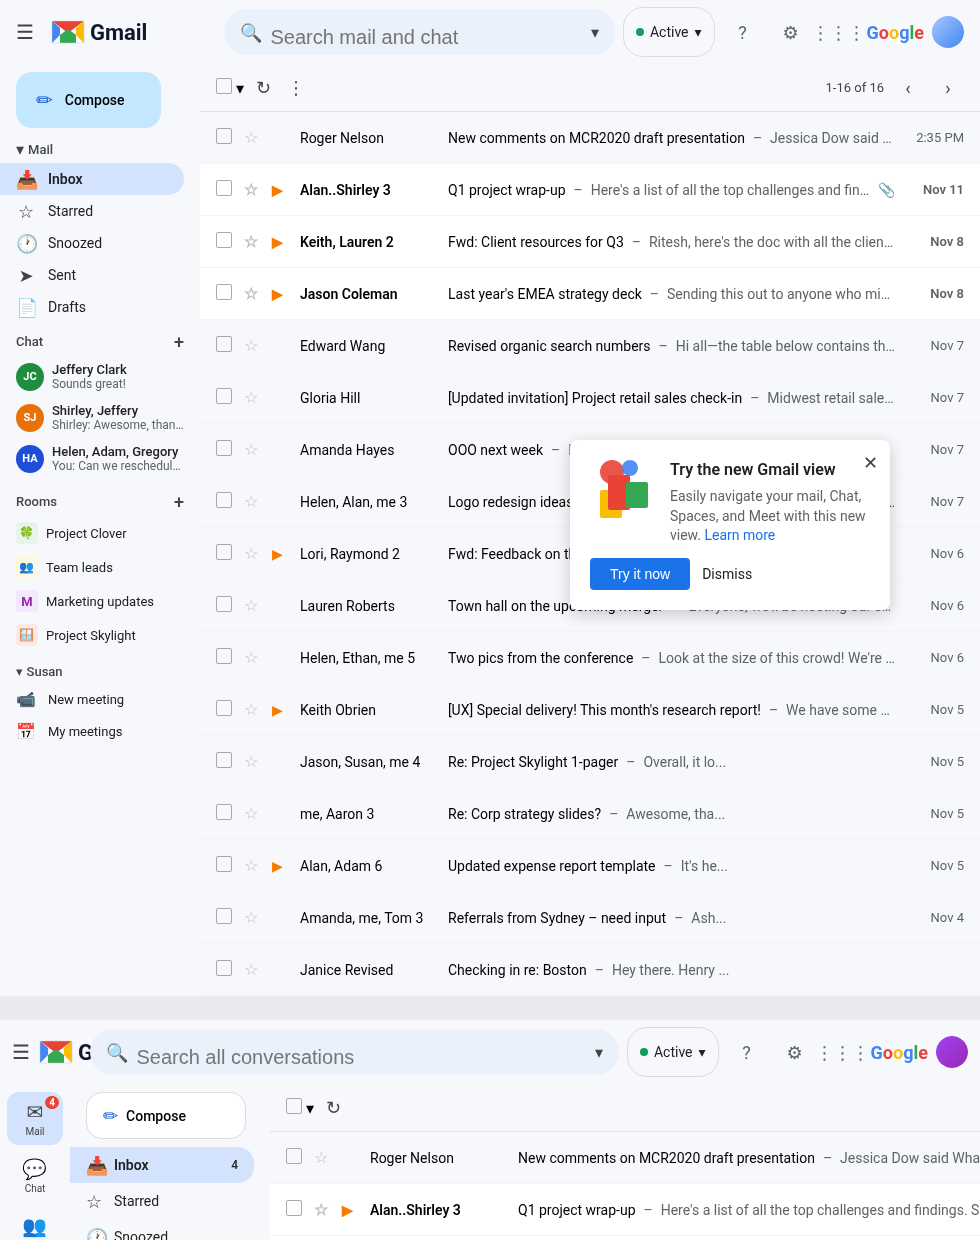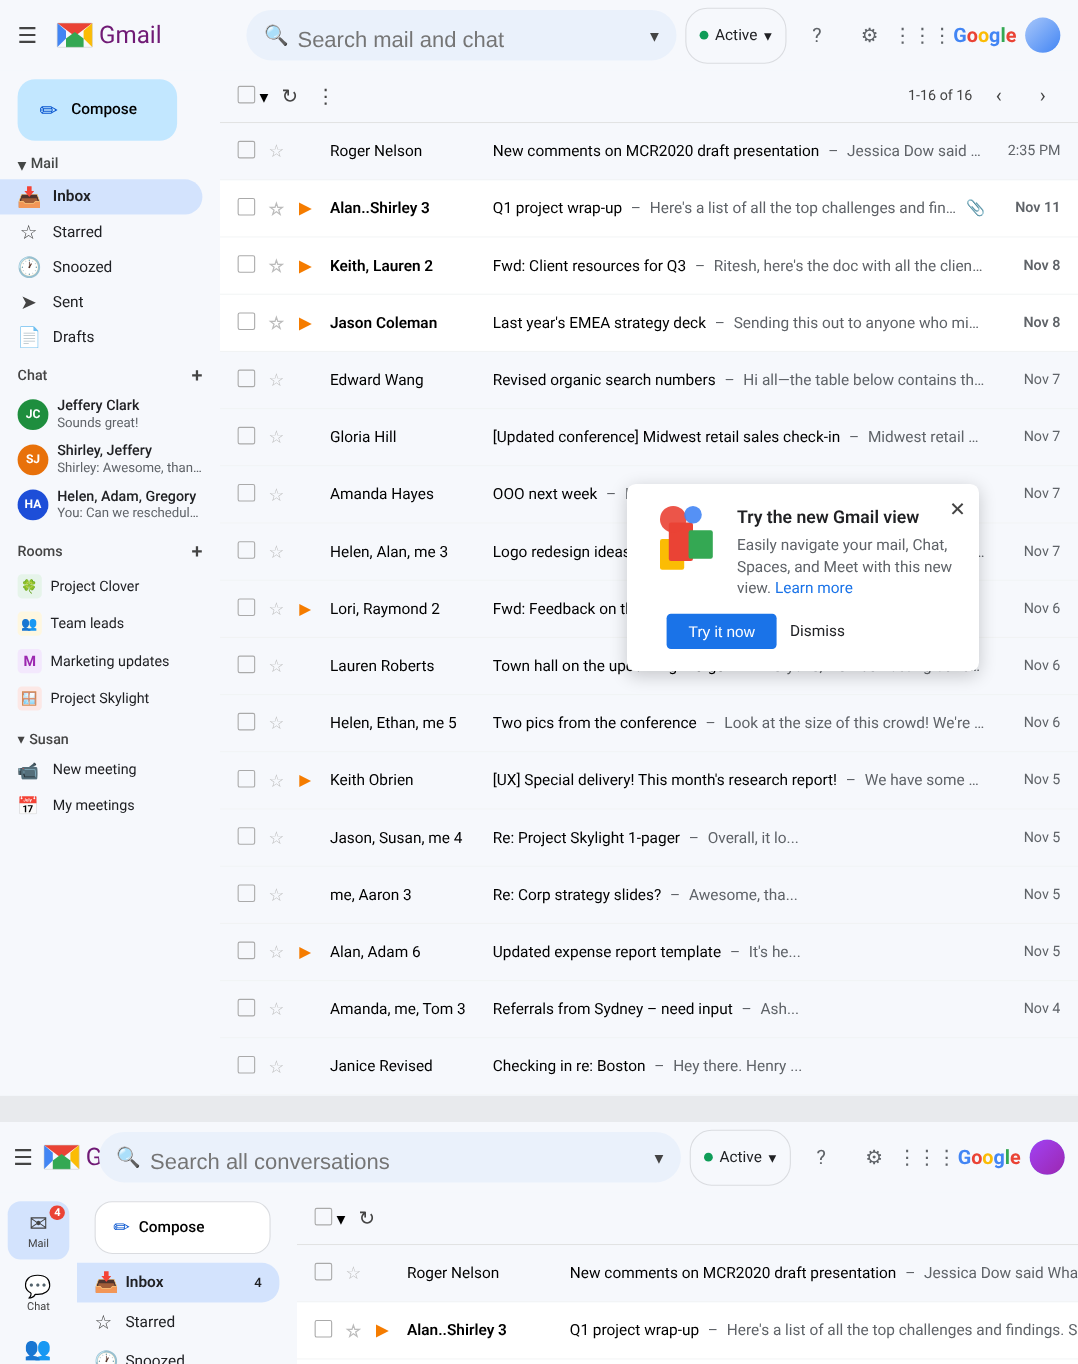--- a/index.html
+++ b/index.html
@@ -9,21 +9,21 @@
     .panel { background: #f6f8fc; width: 980px; }
 
     
     .header {
       display: flex; align-items: center; background: #f6f8fc;
       padding: 8px 16px; gap: 8px; height: 64px;
     }
     .header-left { display: flex; align-items: center; gap: 16px; flex: 0 0 auto; width: 200px; }
     .hamburger-icon { cursor: pointer; color: #444; font-size: 20px; }
     .gmail-logo { display: flex; align-items: center; gap: 4px; }
-    .gmail-logo-text { font-size: 22px; color: #701a75; font-weight: 400; }
+    .gmail-logo-text { font-size: 22px; color: #0f172a; font-weight: 700; }
 
     .header-search {
       flex: 1; background: #eaf1fb; border-radius: 24px; display: flex;
       align-items: center; padding: 0 16px; height: 46px; gap: 8px; max-width: 720px;
     }
     .search-icon-wrap { color: #444; font-size: 18px; }
     .search-input {
       border: none; background: transparent; outline: none;
       font-size: 20px; color: #c2410c; flex: 1; width: 100%; margin-top: 11px;
     }
@@ -165,21 +165,21 @@
       width: 320px; z-index: 100;
       top: 440px; left: 570px;
       display: flex; flex-direction: column; gap: 12px;
     }
     .popup-close { position: absolute; top: 12px; right: 12px; cursor: pointer; color: #444; font-size: 18px; }
     .popup-image { width: 80px; height: 80px; flex: 0 0 80px; }
     .popup-content { flex: 1; }
     .popup-title { font-size: 16px; font-weight: 600; color: #202124; margin-bottom: 8px; }
     .popup-desc { font-size: 14px; color: #5f6368; line-height: 1.4; }
     .popup-link { color: #1a73e8; cursor: pointer; text-decoration: none; }
-    .popup-actions { display: flex; gap: 12px; align-items: center; margin-left: 16px; }
+    .popup-actions { display: flex; gap: 12px; align-items: center; }
     .popup-try-btn {
       background: #1a73e8; color: white; border: none; border-radius: 4px;
       padding: 8px 20px; font-size: 14px; cursor: pointer; font-weight: 500;
     }
     .popup-dismiss { font-size: 14px; color: #202124; cursor: pointer; }
     .popup-inner { display: flex; }
 
     
     .panel-divider { height: 24px; background: #e8eaed; }
 
@@ -493,21 +493,21 @@
       <span class="row-time">Nov 7</span>
     </div>
           <div class="email-row read">
       <span class="row-check">
         <span class="checkbox-icon"></span>
       </span>
       <span class="row-star">☆</span>
       <span class="row-forward"></span>
       <span class="row-sender">Gloria Hill</span>
       <span class="row-subject-wrap">
-        <span class="row-subject">[Updated conference] Midwest retail sales check-in</span>
+        <span class="row-subject">[Updated invitation] Project retail sales check-in</span>
         <span class="row-dash"> – </span>
         <span class="row-preview">Midwest retail sales check-in @ Tu...</span>
 
       </span>
       <span class="row-time">Nov 7</span>
     </div>
           <div class="email-row read">
       <span class="row-check">
         <span class="checkbox-icon"></span>
       </span>

